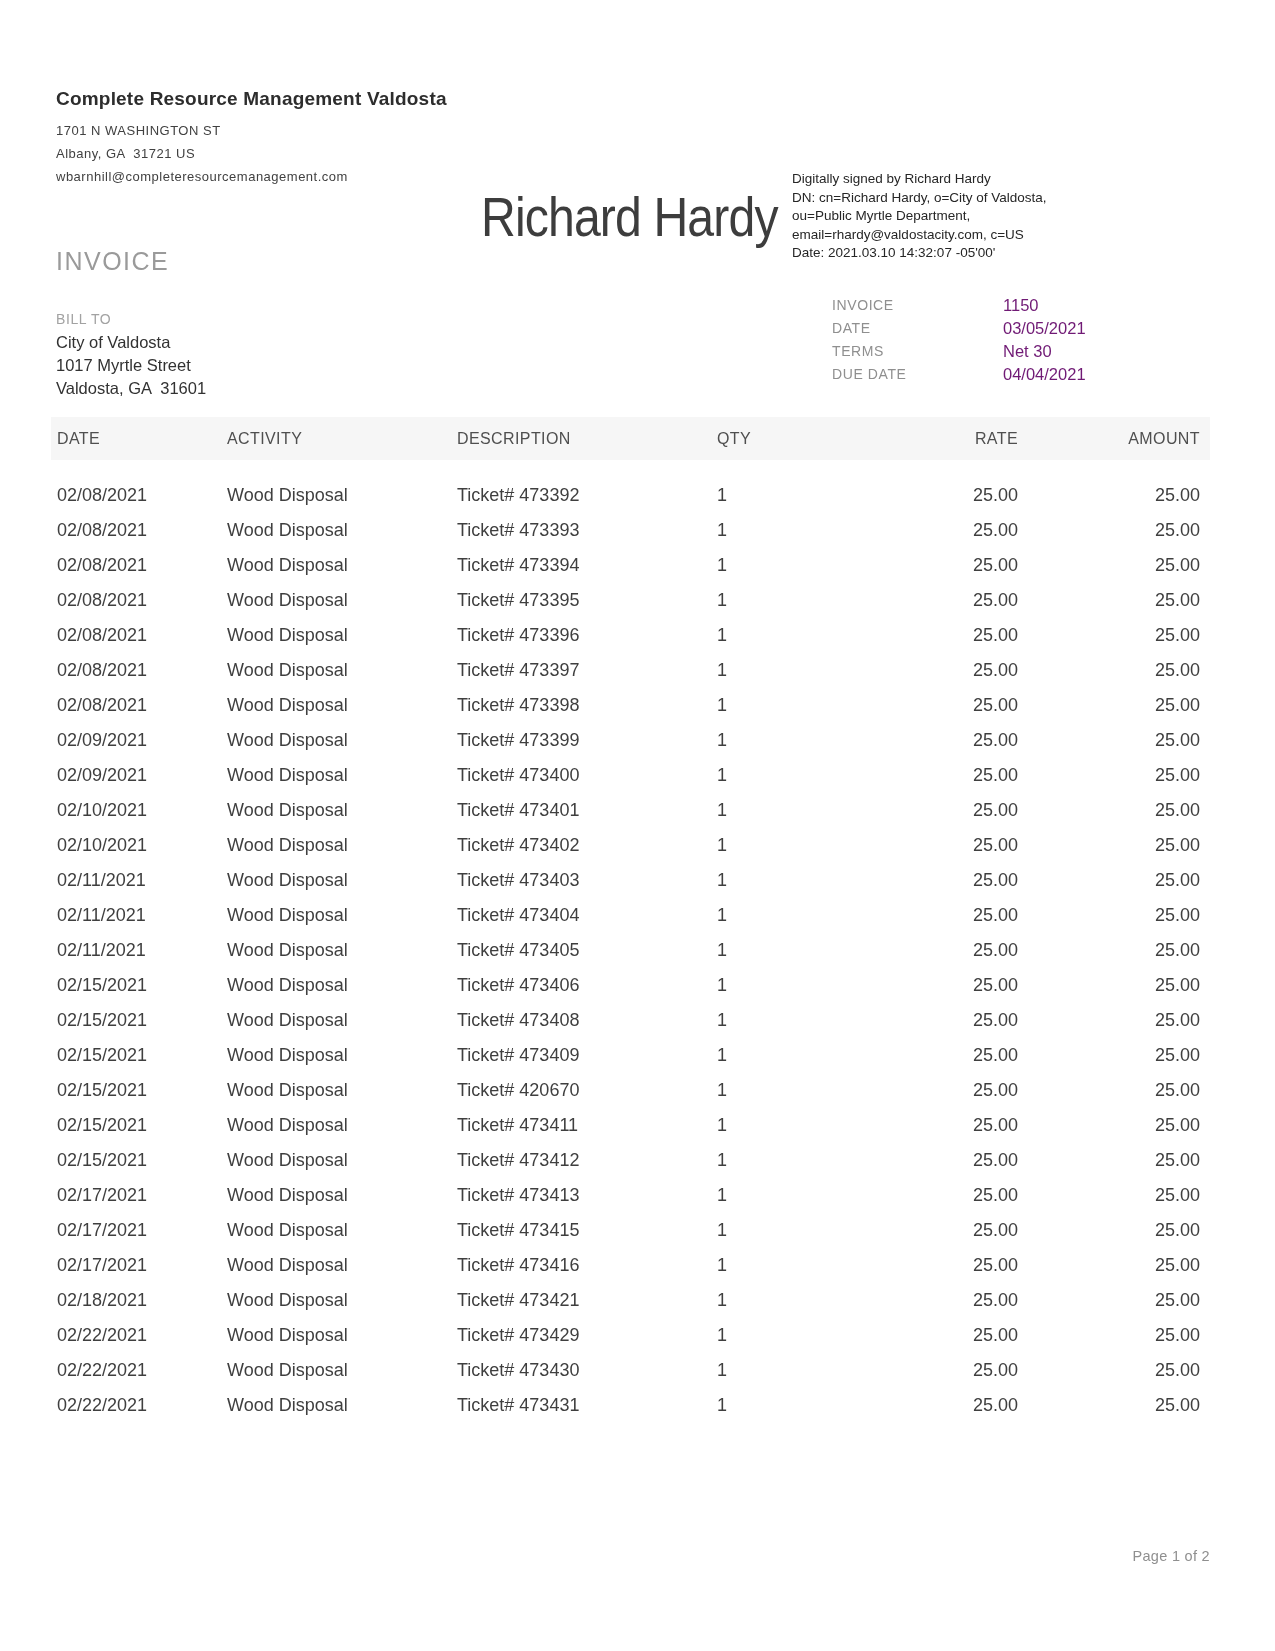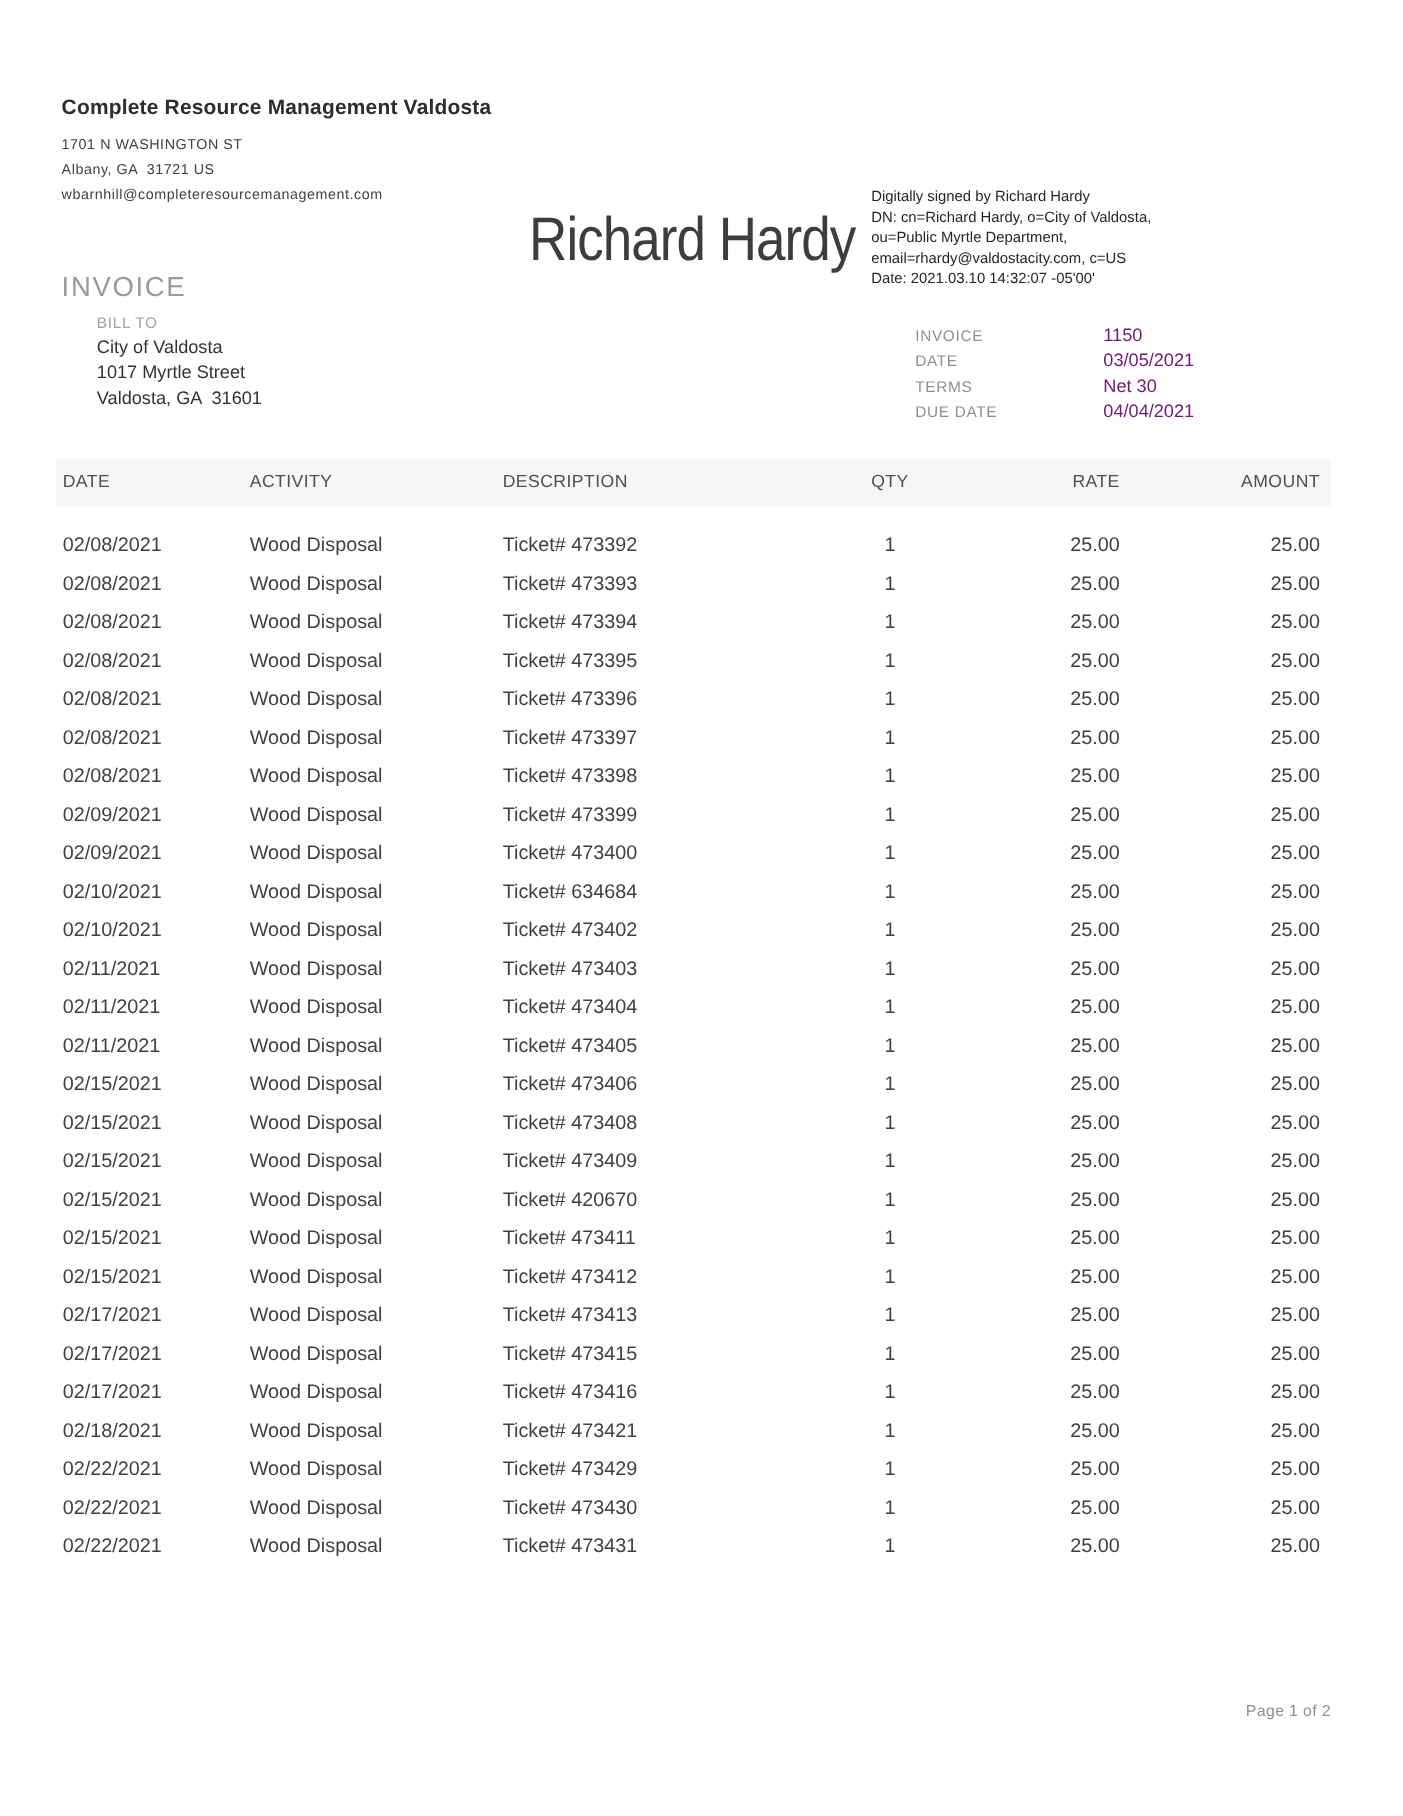--- a/index.html
+++ b/index.html
@@ -35,21 +35,21 @@
     font-size:13.5px; line-height:18.5px; color:#262626;
   }
 
   
   .invoice-title {
     position:absolute; left:56px; top:247px;
     font-size:25px; color:#9a9a9a; letter-spacing:1.5px;
   }
 
   
-  .billto { position:absolute; left:56px; top:282px; line-height:23px;margin-left:32px; }
+  .billto { position:absolute; left:56px; top:308px; line-height:23px; }
   .billto-label { font-size:14px; color:#a2a2a2; letter-spacing:0.6px; }
   .billto-line  { font-size:16.5px; color:#323232; }
 
   
   .meta { position:absolute; left:832px; top:294px; }
   .meta-row { display:flex; height:23px; line-height:23px; }
   .meta-label { width:171px; font-size:14px; color:#8f8f8f; letter-spacing:0.6px; }
   .meta-value { font-size:16.5px; color:#701a75; }
 
   
@@ -57,21 +57,21 @@
   .thead {
     display:flex; height:43px; align-items:center;
     background:#f6f6f6; font-size:16px; color:#4f4f4f; letter-spacing:0.4px;
   }
   .trows { margin-top:18px; }
   .trow { display:flex; height:35px; align-items:center; font-size:18px; color:#3f3f3f; }
   .cell { box-sizing:border-box; }
   .c-date        { width:176px; padding-left:6px; }
   .c-activity    { width:230px; }
   .c-description { width:260px; }
-  .c-qty         { width:184px; text-align:center; }
+  .c-qty         { width:184px; text-align:left; }
   .c-rate        { width:117px; text-align:right; }
   .c-amount      { width:182px; text-align:right; }
 
   
   .footer {
     position:absolute; left:51px; top:1548px; width:1159px;
     text-align:right; font-size:14.5px; color:#8f8f8f; letter-spacing:0.3px;
   }
 </style>
 </head>
@@ -201,21 +201,21 @@
           <div class="cell c-date">02/09/2021</div>
           <div class="cell c-activity">Wood Disposal</div>
           <div class="cell c-description">Ticket# 473400</div>
           <div class="cell c-qty">1</div>
           <div class="cell c-rate">25.00</div>
           <div class="cell c-amount">25.00</div>
         </div>
         <div class="trow">
           <div class="cell c-date">02/10/2021</div>
           <div class="cell c-activity">Wood Disposal</div>
-          <div class="cell c-description">Ticket# 634684</div>
+          <div class="cell c-description">Ticket# 473401</div>
           <div class="cell c-qty">1</div>
           <div class="cell c-rate">25.00</div>
           <div class="cell c-amount">25.00</div>
         </div>
         <div class="trow">
           <div class="cell c-date">02/10/2021</div>
           <div class="cell c-activity">Wood Disposal</div>
           <div class="cell c-description">Ticket# 473402</div>
           <div class="cell c-qty">1</div>
           <div class="cell c-rate">25.00</div>

